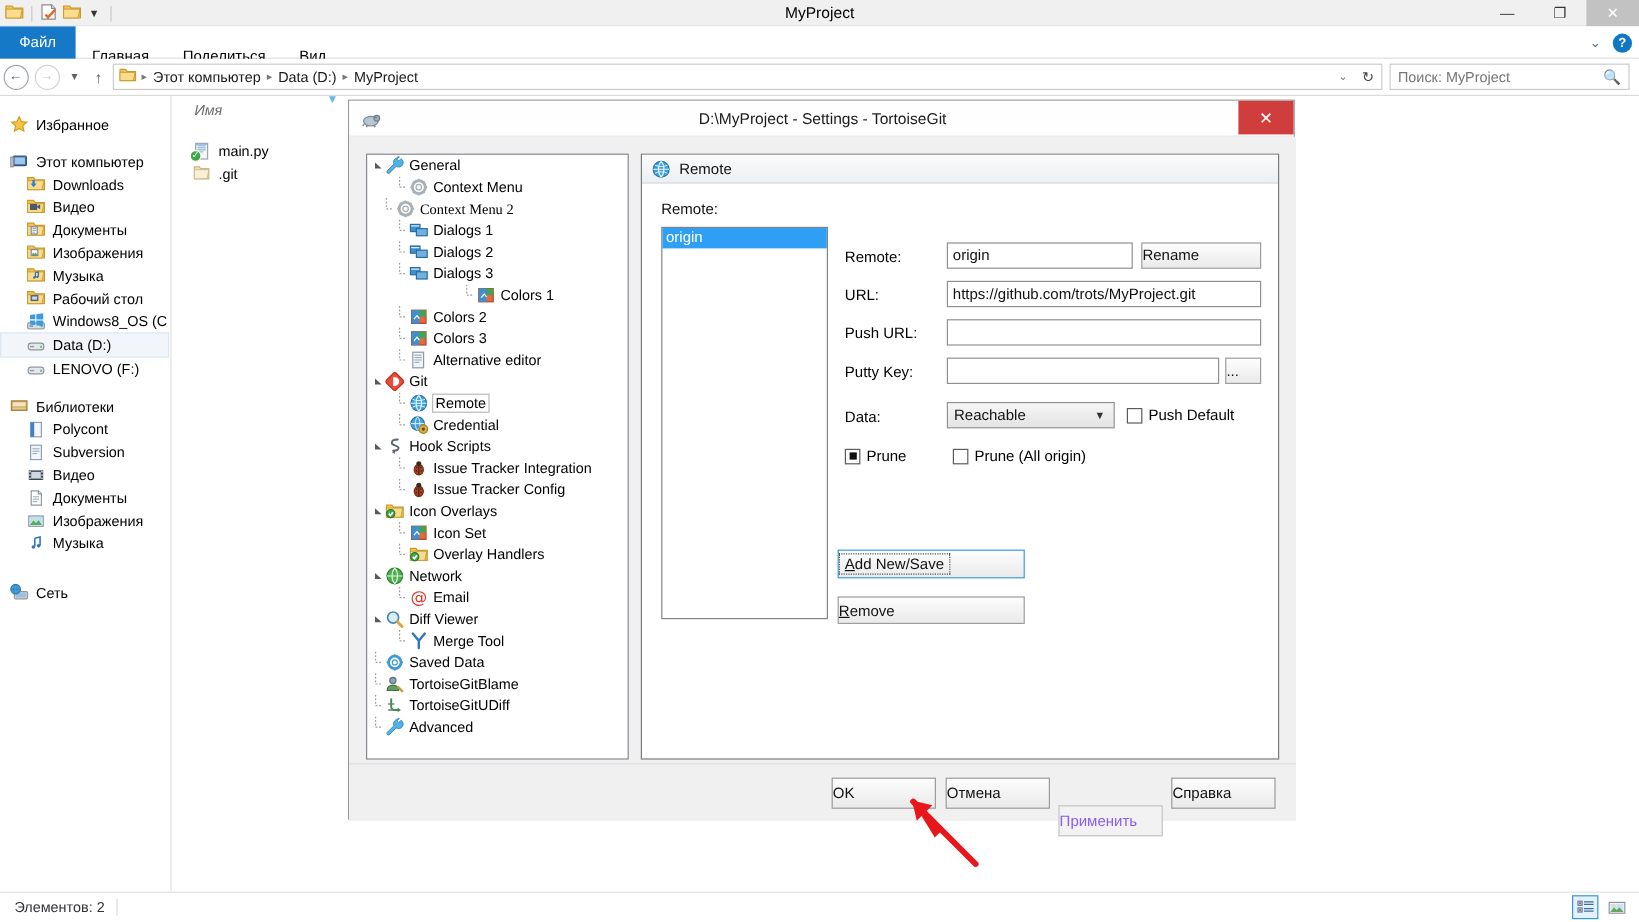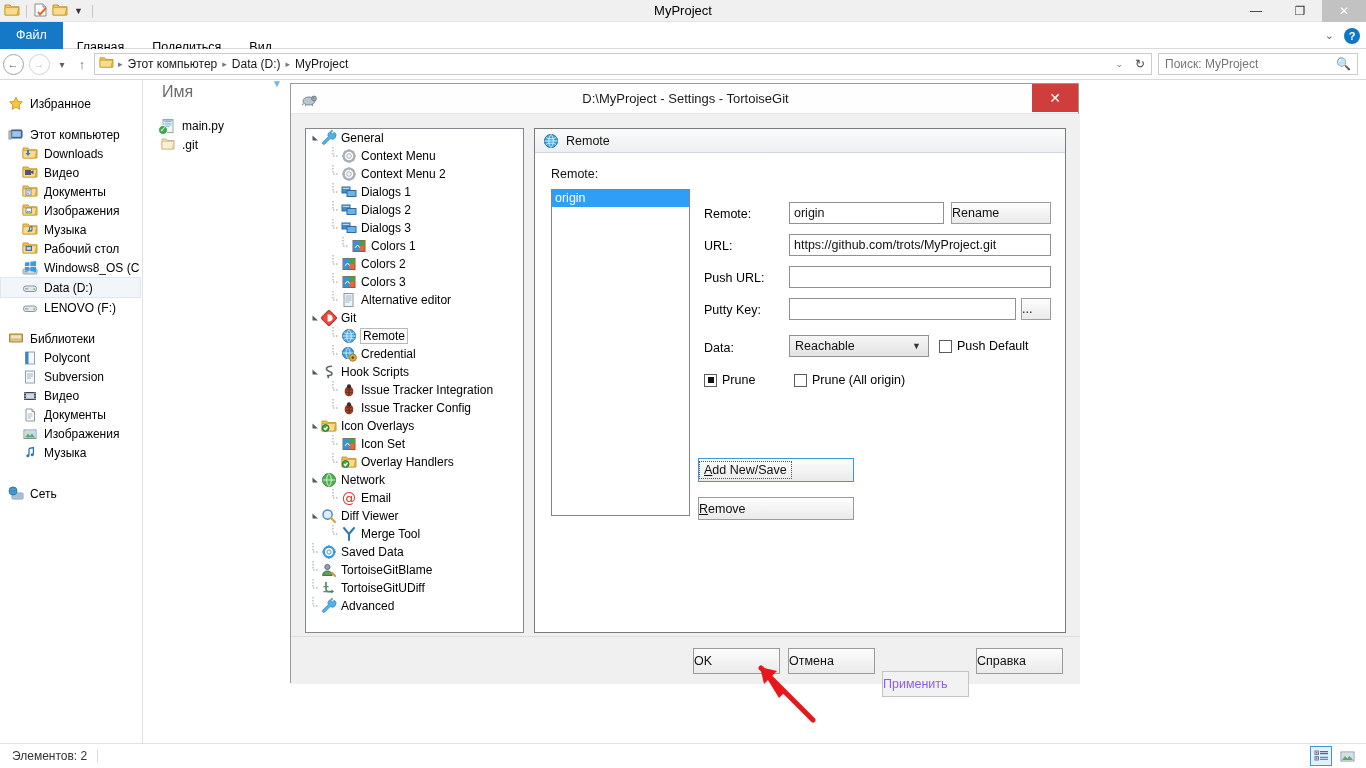--- a/index.html
+++ b/index.html
@@ -79,21 +79,21 @@
   .nvitem { height:19px; display:flex; align-items:center; font-size:12px; color:#000; padding-left:8px; white-space:nowrap; }
   .nvitem.fav { padding-left:8px; }
   .nvitem.sel { background:#f2f6fb; border:1px solid #dbe7f5; height:21px; }
   .nvicon { width:17px; height:16px; margin-right:5px; display:inline-block; position:relative; flex:none; }
   .nvgap { height:12px; }
 
   .listpane {
     position:absolute; left:144px; top:80px; right:0; height:663px; background:#fff;
   }
   .colhdr { position:absolute; left:0; top:0; height:24px; width:100%; display:flex; align-items:center; }
-  .colhdr .lbl { font-size:16px; color:#6b6b6b; padding-left:18px; }
+  .colhdr .lbl { font-size:12px; color:#6b6b6b; padding-left:18px;font-style:italic; }
   .filerow { position:absolute; display:flex; align-items:center; height:20px; font-size:12px; padding-left:16px; }
 
   .statusbar {
     position:absolute; left:0; bottom:0; width:1366px; height:25px;
     background:#fff; border-top:1px solid #e2e2e2; display:flex; align-items:center;
   }
   .status-text { font-size:12px; color:#33333a; padding-left:12px; }
   .status-sep { width:1px; height:14px; background:#dcdcdc; margin-left:10px; }
   .viewbtns { position:absolute; right:8px; display:flex; gap:4px; align-items:center; }
   .vbtn { width:22px; height:20px; display:flex; align-items:center; justify-content:center; }
@@ -575,21 +575,21 @@
             </span>
             <span class="ticon"><svg width="16" height="16" viewBox="0 0 16 16">
                 <circle cx="8" cy="8" r="5.4" fill="none" stroke="#a8b0b8" stroke-width="2.4"></circle>
                 <circle cx="8" cy="8" r="2.3" fill="#f4f6f8" stroke="#a8b0b8"></circle>
                 <g stroke="#a8b0b8" stroke-width="1.6">
                   <path d="M8 1v2M8 13v2M1 8h2M13 8h2M3.2 3.2l1.4 1.4M11.4 11.4l1.4 1.4M12.8 3.2l-1.4 1.4M4.6 11.4l-1.4 1.4"></path>
                 </g>
               </svg></span>
             <span class="tlabel">Context Menu</span>
           </div>
-          <div class="trow" style="padding-left: 24px;">
+          <div class="trow" style="padding-left: 13px; font-family: Liberation Serif, serif;">
             <span class="tw">
               <svg width="9" height="18" viewBox="0 0 9 18">
                 <path d="M2 0v9h6" stroke="#9a9a9a" stroke-width="1" stroke-dasharray="1.5 1.5" fill="none"></path>
               </svg>
             </span>
             <span class="ticon"><svg width="16" height="16" viewBox="0 0 16 16">
                 <circle cx="8" cy="8" r="5.4" fill="none" stroke="#a8b0b8" stroke-width="2.4"></circle>
                 <circle cx="8" cy="8" r="2.3" fill="#f4f6f8" stroke="#a8b0b8"></circle>
                 <g stroke="#a8b0b8" stroke-width="1.6">
                   <path d="M8 1v2M8 13v2M1 8h2M13 8h2M3.2 3.2l1.4 1.4M11.4 11.4l1.4 1.4M12.8 3.2l-1.4 1.4M4.6 11.4l-1.4 1.4"></path>
@@ -629,21 +629,21 @@
                 <path d="M2 0v9h6" stroke="#9a9a9a" stroke-width="1" stroke-dasharray="1.5 1.5" fill="none"></path>
               </svg>
             </span>
             <span class="ticon"><svg width="16" height="16" viewBox="0 0 16 16">
                 <rect x="1" y="3" width="8" height="6" fill="#3f8fd0" stroke="#2a6ba0"></rect>
                 <rect x="6" y="6.5" width="9" height="6" fill="#6fb2e2" stroke="#2a6ba0"></rect>
                 <path d="M1.6 3.8h6.8v1H1.6z" fill="#d8ecfa"></path>
               </svg></span>
             <span class="tlabel">Dialogs 3</span>
           </div>
-          <div class="trow" style="padding-left: 34px;">
+          <div class="trow" style="padding-left: 34px; margin-left: 46px;">
             <span class="tw">
               <svg width="9" height="18" viewBox="0 0 9 18">
                 <path d="M2 0v9h6" stroke="#9a9a9a" stroke-width="1" stroke-dasharray="1.5 1.5" fill="none"></path>
               </svg>
             </span>
             <span class="ticon"><svg width="16" height="16" viewBox="0 0 16 16">
                 <rect x="2" y="2.5" width="12" height="11" fill="#e8673b" stroke="#b0482a"></rect>
                 <path d="M2 2.5h12v5.5H2z" fill="#44a251"></path>
                 <path d="M2 2.5h6.5v11H2z" fill="#3d8fd2"></path>
                 <path d="M4 10l2.5-3 2 2.5" stroke="#fff" stroke-width="1" fill="none"></path>

